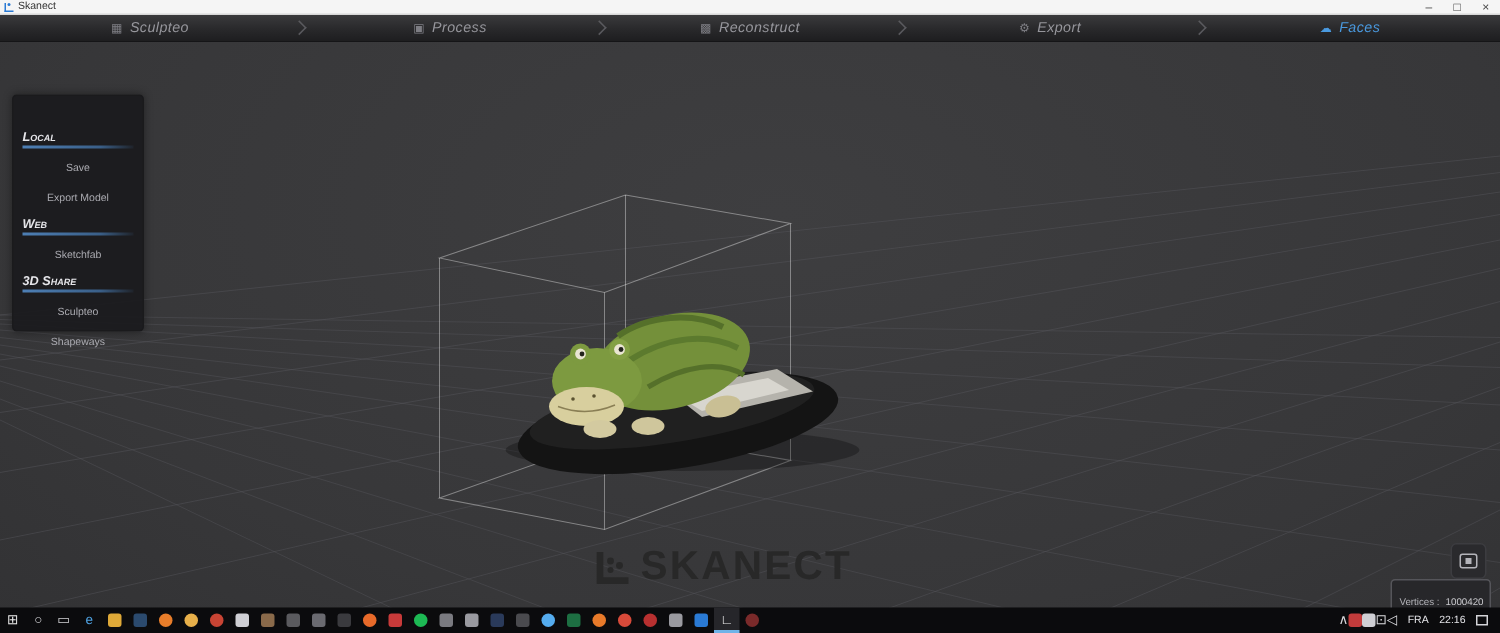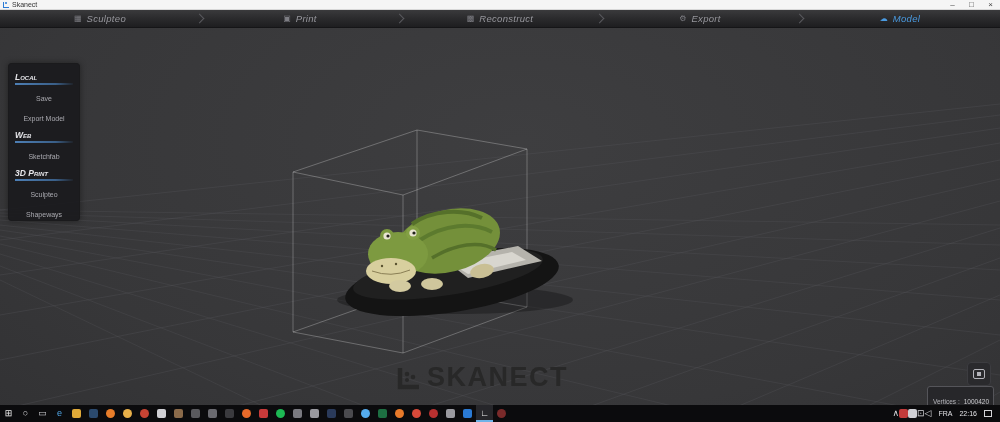--- a/index.html
+++ b/index.html
@@ -28,22 +28,22 @@
   
   .viewport{position:absolute;left:0;top:28px;width:1000px;height:377px;
     background:radial-gradient(ellipse 900px 500px at 52% 30%,#3e3e40 0%,#373739 55%,#2e2e30 100%);}
   .viewport svg.scene{position:absolute;left:0;top:0;}
 
   
   .watermark{position:absolute;left:396px;top:336px;display:flex;align-items:center;gap:5px;}
   .wm-text{font-size:27px;font-weight:bold;color:#282828;letter-spacing:1.5px;line-height:1;}
 
   
-  .panel{position:absolute;left:8px;top:35px;width:72px;height:158px;background:rgba(26,26,29,.92);
-    border-radius:3px;border:1px solid #1a1a1c;box-shadow:0 0 6px rgba(0,0,0,.4);padding:6px 6px 4px;}
+  .panel{position:absolute;left:8px;top:35px;width:88px;height:158px;background:rgba(26,26,29,.92);
+    border-radius:3px;border:1px solid #1a1a1c;box-shadow:0 0 6px rgba(0,0,0,.4);padding:20px 6px 4px;}
   .p-header{font-size:8.5px;font-weight:bold;font-style:italic;font-variant:small-caps;color:#e6e6ea;margin-top:2px;}
   .p-rule{height:2px;margin:1px 0 3px;background:linear-gradient(90deg,var(--underline,#4d7fb5) 0%,#3a5f88 70%,rgba(58,95,136,.1) 100%);}
   .p-item{font-size:7px;color:#aaaab0;text-align:center;padding:7px 0 6px;cursor:pointer;}
 
   
   .snap-btn{position:absolute;left:967px;top:334px;width:24px;height:24px;background:#2a2a2d;
     border:1px solid #3c3c40;border-radius:4px;display:flex;align-items:center;justify-content:center;cursor:pointer;}
   .snap-btn .cam{width:12px;height:10px;border:1.5px solid #b4b4ba;border-radius:2px;display:flex;align-items:center;justify-content:center;}
   .snap-btn .cam i{width:4px;height:4px;background:#b4b4ba;display:block;}
 
@@ -85,42 +85,42 @@
   <div class="tabbar">
     <div class="tab">
       <span class="tab-ico">▦</span>
       <span class="tab-label">Sculpteo</span>
     </div>
     <div class="tab-sep">
         <i></i>
       </div>
     <div class="tab">
       <span class="tab-ico">▣</span>
-      <span class="tab-label">Print</span>
+      <span class="tab-label">Process</span>
     </div>
     <div class="tab-sep">
         <i></i>
       </div>
     <div class="tab">
       <span class="tab-ico">▩</span>
       <span class="tab-label">Reconstruct</span>
     </div>
     <div class="tab-sep">
         <i></i>
       </div>
     <div class="tab">
       <span class="tab-ico">⚙</span>
       <span class="tab-label">Export</span>
     </div>
     <div class="tab-sep">
         <i></i>
       </div>
     <div class="tab active">
       <span class="tab-ico">☁</span>
-      <span class="tab-label">Model</span>
+      <span class="tab-label">Faces</span>
     </div>
   </div>
 
   <div class="viewport">
     <svg class="scene" width="1000" height="377" viewBox="0 0 1000 377">
 
       <g stroke="#55555a" stroke-width="0.6" opacity="0.55">
         <line x1="0" y1="182" x2="1000" y2="76"></line>
           <line x1="0" y1="212" x2="1000" y2="87"></line>
         <line x1="0" y1="247" x2="1000" y2="100"></line>
@@ -196,21 +196,21 @@
     </div>
 
     <div class="panel">
       <div class="p-header">Local</div>
       <div class="p-rule"></div>
       <div class="p-item">Save</div>
       <div class="p-item">Export Model</div>
       <div class="p-header">Web</div>
       <div class="p-rule"></div>
       <div class="p-item">Sketchfab</div>
-      <div class="p-header">3D Print</div>
+      <div class="p-header">3D Share</div>
       <div class="p-rule"></div>
       <div class="p-item">Sculpteo</div>
       <div class="p-item">Shapeways</div>
     </div>
 
     <div class="snap-btn">
       <span class="cam">
           <i></i>
         </span>
     </div>

